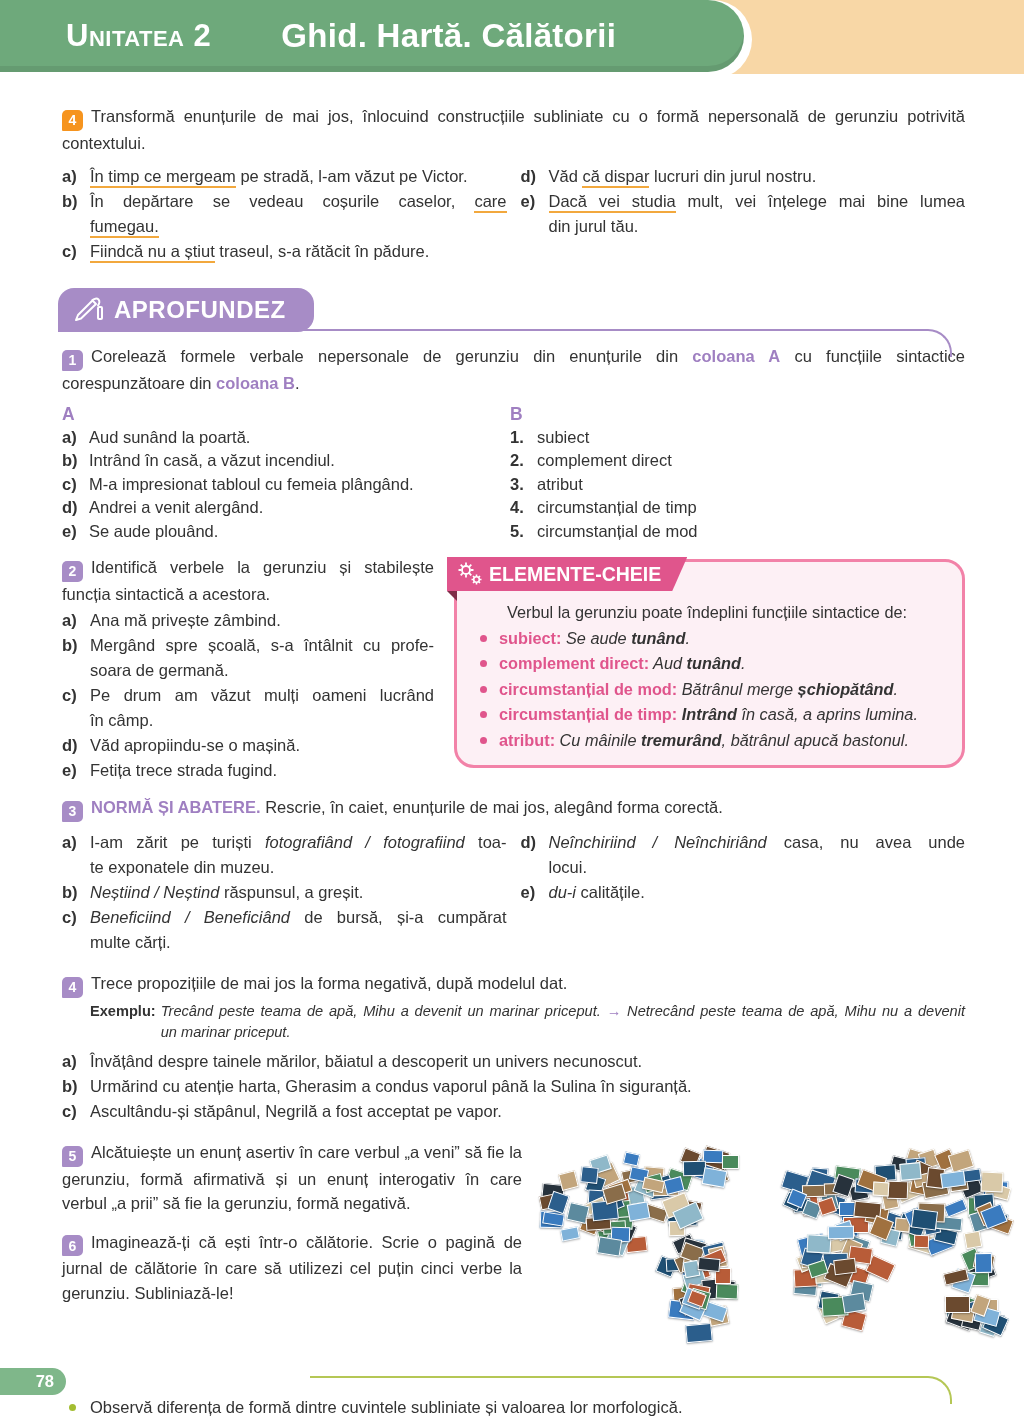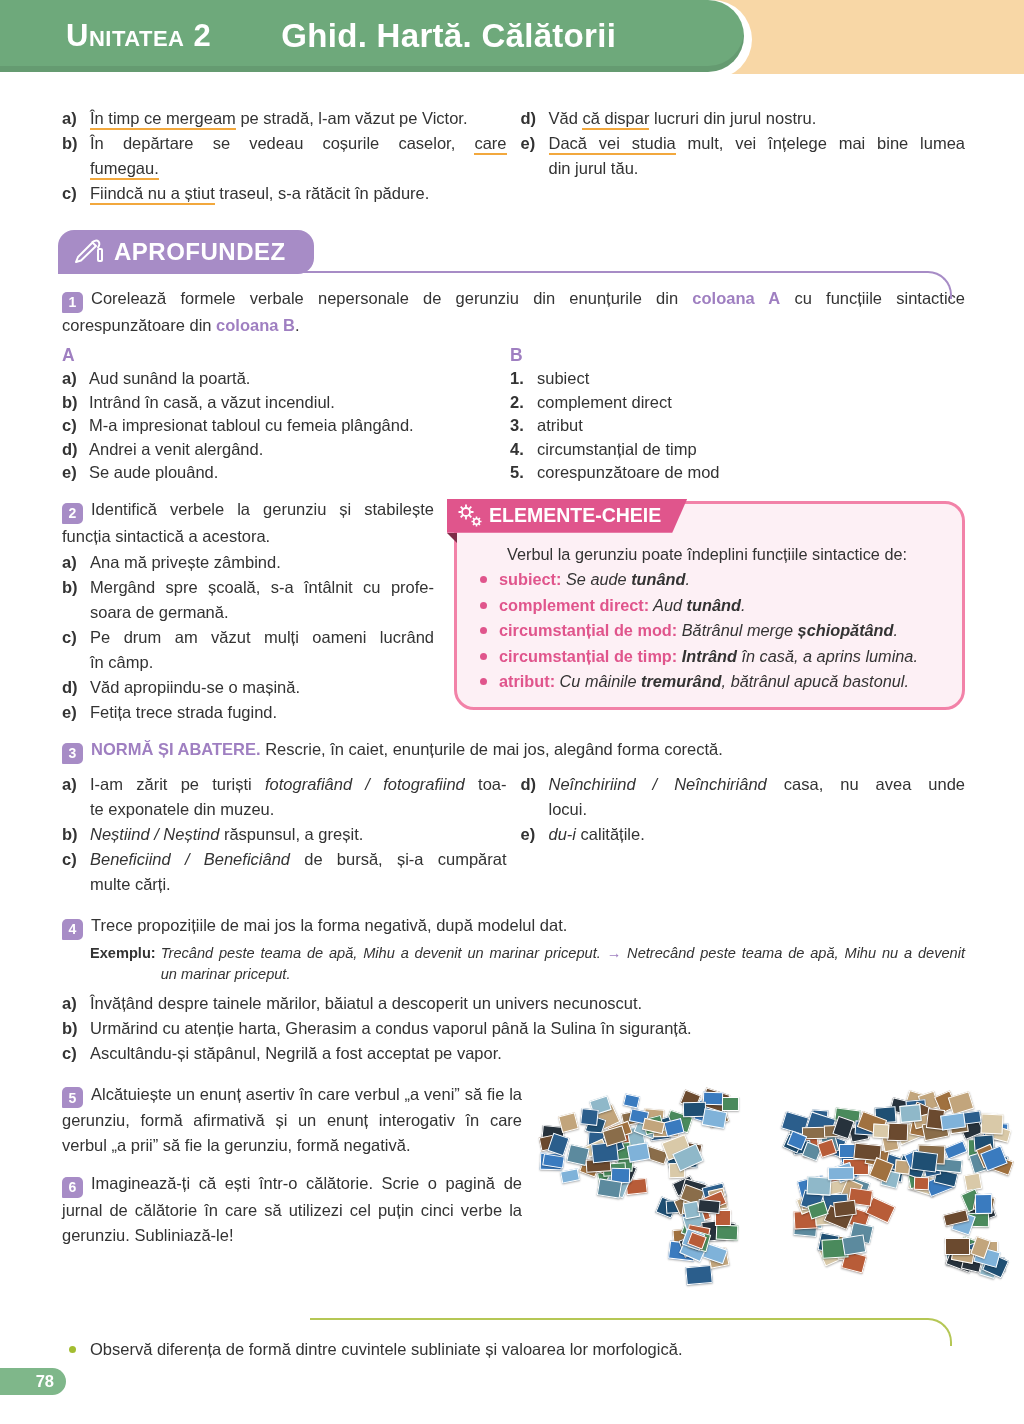--- a/index.html
+++ b/index.html
@@ -106,20 +106,23 @@
   <div class="header-white"></div>
   <div class="header-green">
     <span class="unit-label">Unitatea 2</span>
     <span class="header-title">Ghid. Hartă. Călătorii</span>
   </div>
 </div>
 
 <div class="content">
 
   <div class="sec-ex4top">
+    <div class="instr">
+      <span class="nb orange">4</span><span>Transformă enunțurile de mai jos, înlocuind construcțiile subliniate cu o formă nepersonală de gerunziu potrivită contextului.</span>
+    </div>
     <div class="twocol twocol-ex4">
       <div class="col itm-list">
           <div class="itm">
             <span class="itm-label">a)</span>
             <div class="itm-body">
               <div class="ln"><span class="st-u">În timp ce mergeam</span><span> pe stradă, l-am văzut pe Victor.</span></div>
             </div>
           </div>
           <div class="itm">
             <span class="itm-label">b)</span>
@@ -211,21 +214,21 @@
           <div class="ab-itm">
             <span class="itm-label">3.</span>
             <span>atribut</span>
           </div>
           <div class="ab-itm">
             <span class="itm-label">4.</span>
             <span>circumstanțial de timp</span>
           </div>
           <div class="ab-itm">
             <span class="itm-label">5.</span>
-            <span>corespunzătoare de mod</span>
+            <span>circumstanțial de mod</span>
           </div>
         </div>
     </div>
   </div>
 
   <div class="row-ex2key">
     <div class="ex2col">
       <div class="instr">
         <span class="nb purple">2</span><span>Identifică verbele la gerunziu și stabilește funcția sintactică a acestora.</span>
       </div>

